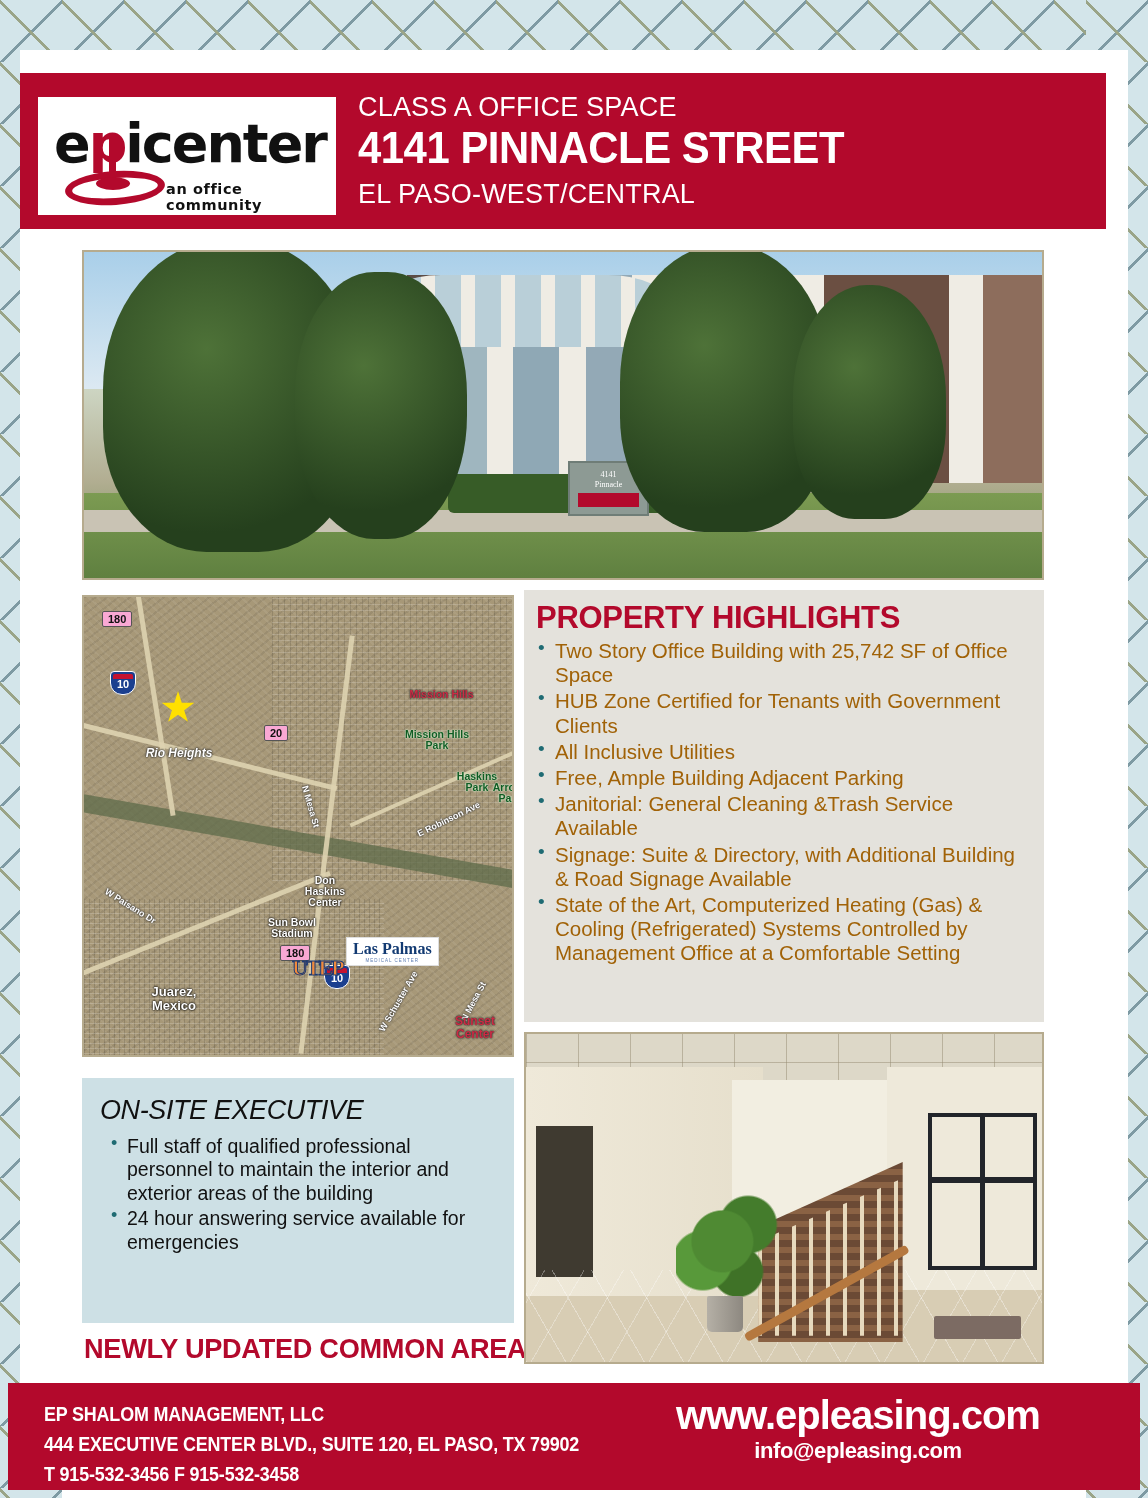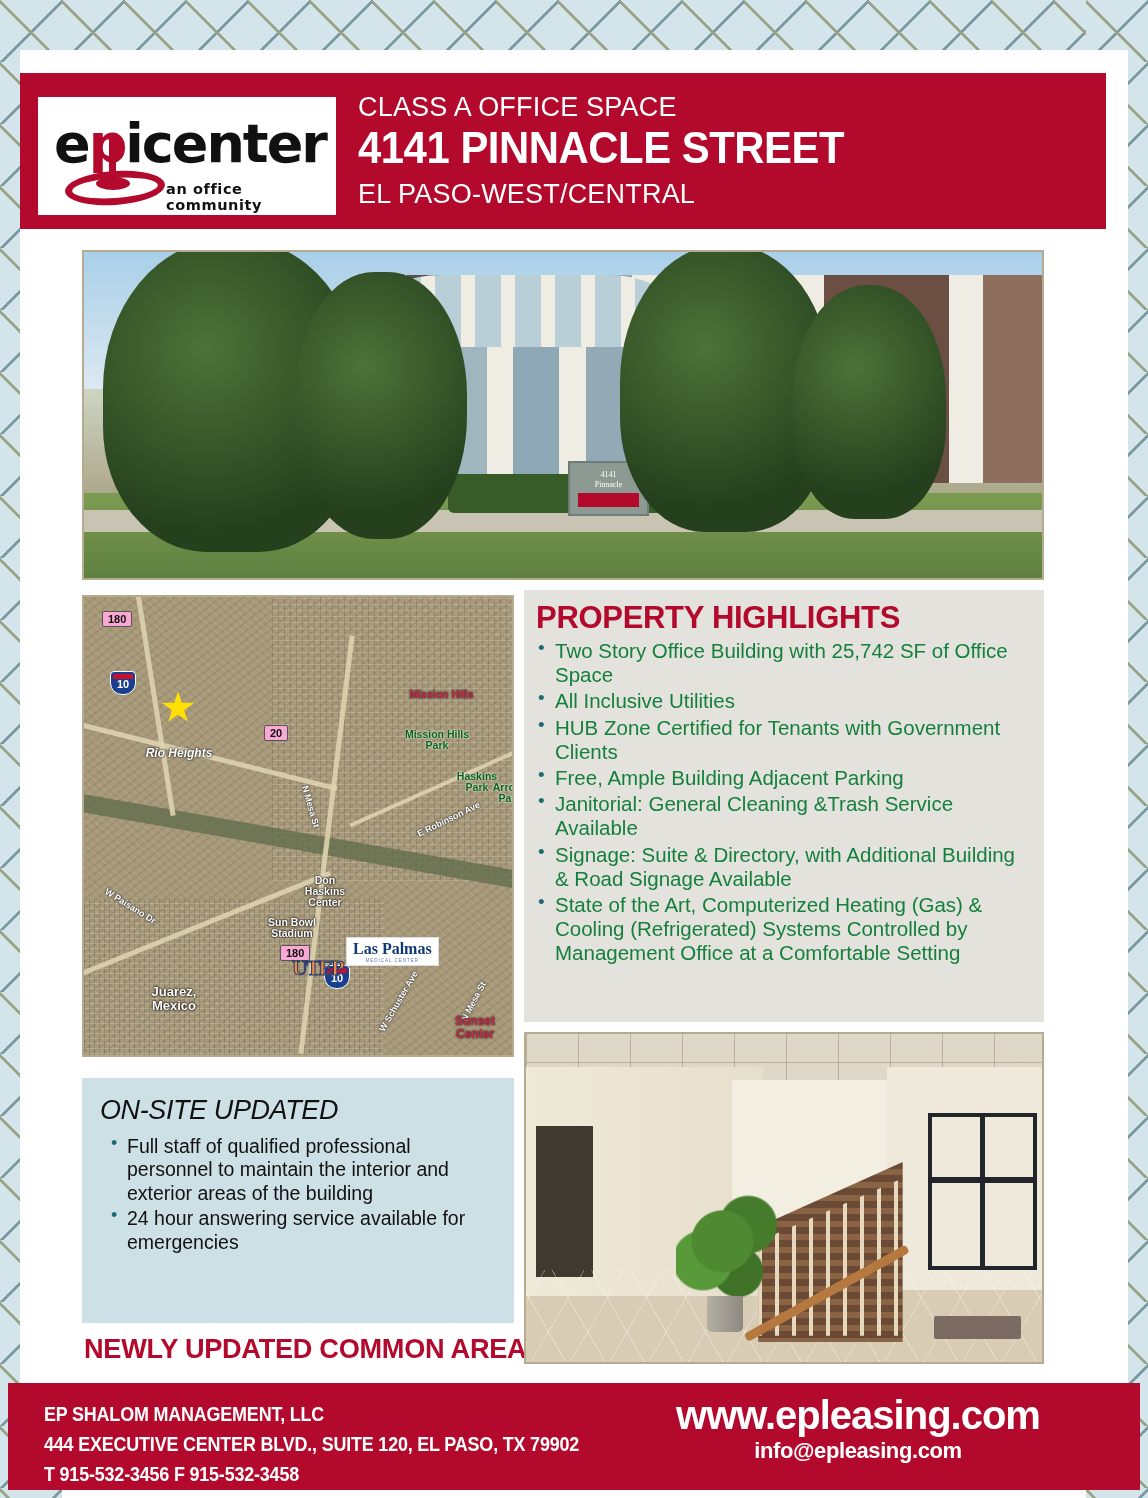--- a/index.html
+++ b/index.html
@@ -266,21 +266,21 @@
     background:#e4e2dc; z-index:3;
     padding:12px 16px 0 12px;
   }
   .highlights h2 {
     color:#b3092c; font-size:31px; font-weight:bold; letter-spacing:-0.3px;
     font-family:"Liberation Sans", sans-serif; line-height:1; margin-bottom:6px;
   }
   ul.hl-list { list-style:none; }
   ul.hl-list li {
     position:relative; padding-left:19px; margin-bottom:2px;
-    font-size:20.5px; color:#15803d; line-height:1.18;
+    font-size:20.5px; color:#a16207; line-height:1.18;
     font-family:"Liberation Sans", sans-serif;
   }
   ul.hl-list li::before {
     content:"•"; position:absolute; left:2px; top:-2px;
     color:#1f6b73; font-size:19px;
   }
 
   
   .onsite {
     position:absolute; left:82px; top:1078px;
@@ -493,32 +493,32 @@
   <div class="map-lbl lbl-street" style="left:272px; top:400px; width:86px; transform:rotate(-60deg);">W Schuster Ave</div>
   <div class="map-lbl lbl-street" style="left:360px; top:400px; width:60px; transform:rotate(-62deg);">N Mesa St</div>
   <div class="map-lbl lbl-white" style="left:48px;  top:388px; width:84px; font-size:13px;">Juarez, Mexico</div>
   <div class="map-lbl lbl-pink" style="left:362px; top:418px; width:58px; font-size:12px;">Sunset Center</div>
 </div>
 
 <section class="highlights">
   <h2>PROPERTY HIGHLIGHTS</h2>
   <ul class="hl-list">
     <li>Two Story Office Building with 25,742 SF of Office Space</li>
+    <li>HUB Zone Certified for Tenants with Government Clients</li>
     <li>All Inclusive Utilities</li>
-    <li>HUB Zone Certified for Tenants with Government Clients</li>
     <li>Free, Ample Building Adjacent Parking</li>
     <li>Janitorial: General Cleaning &amp;Trash Service Available</li>
     <li>Signage: Suite &amp; Directory, with Additional Building &amp; Road Signage Available</li>
     <li>State of the Art, Computerized Heating (Gas) &amp; Cooling (Refrigerated) Systems Controlled by Management Office at a Comfortable Setting</li>
   </ul>
 </section>
 
 <section class="onsite">
   <h3>
-    <span>ON-SITE UPDATED</span><br>
+    <span>ON-SITE EXECUTIVE</span><br>
   </h3>
   <ul class="os-list">
     <li>Full staff of qualified professional personnel to maintain the interior and exterior areas of the building</li>
     <li>24 hour answering service available for emergencies</li>
   </ul>
 </section>
 
 <div class="common-area">NEWLY UPDATED COMMON AREA</div>
 
 <div class="interior">

